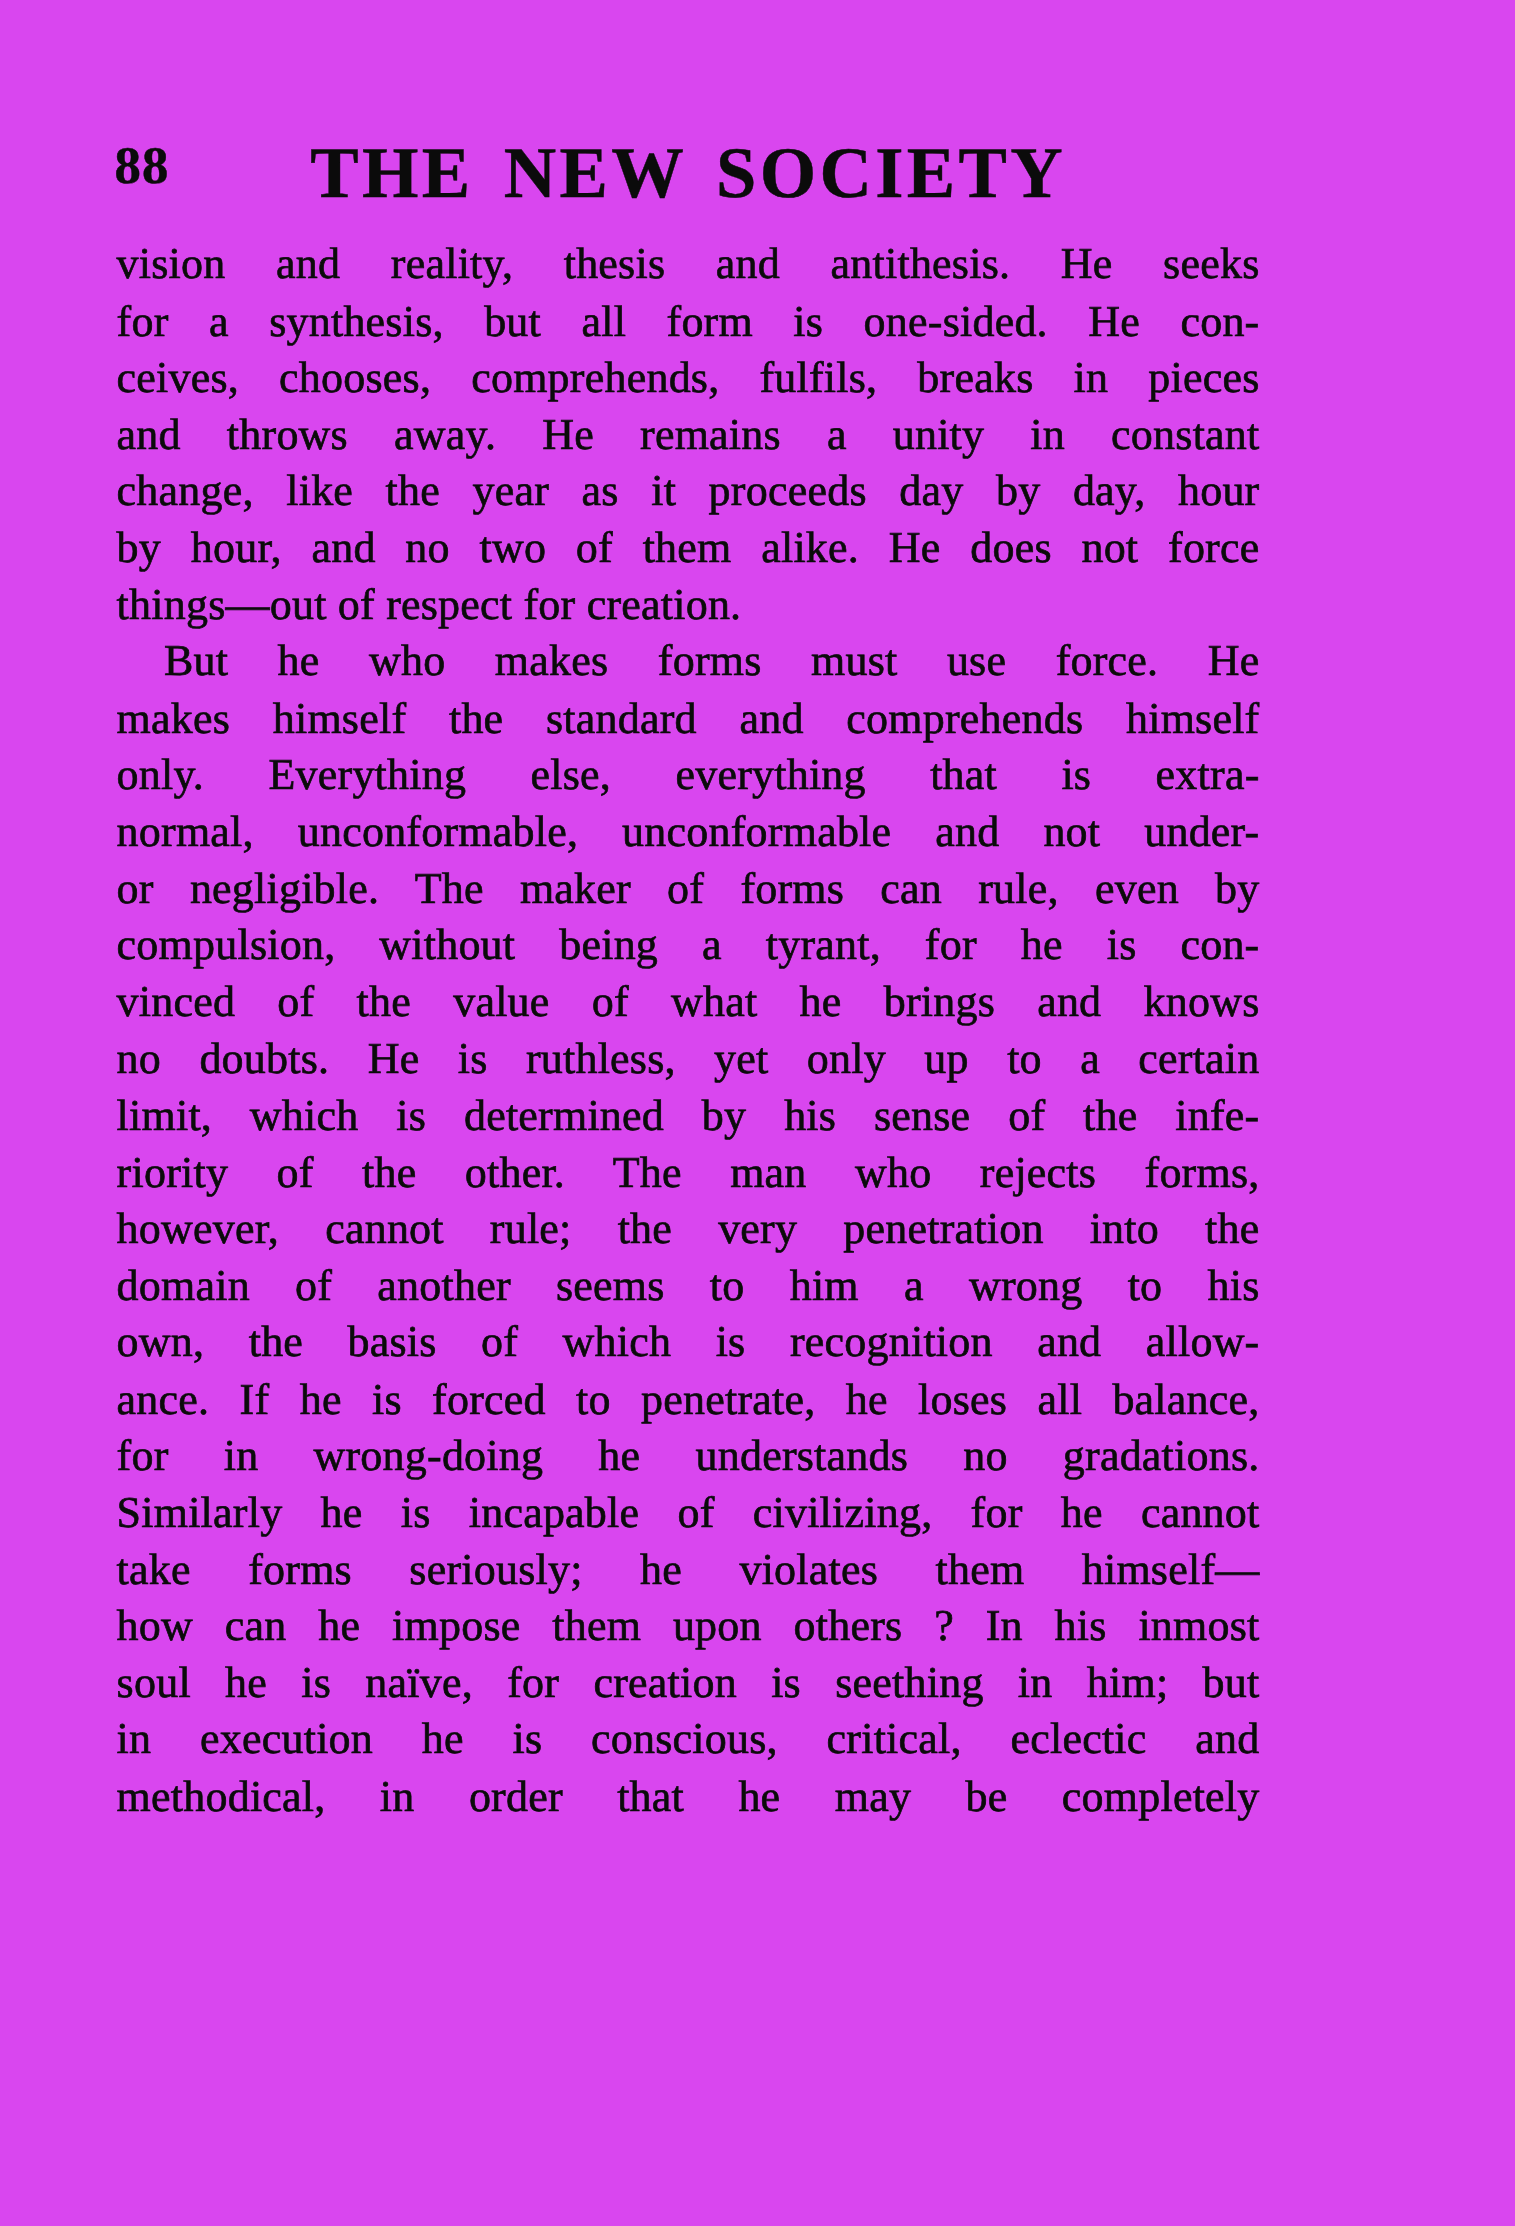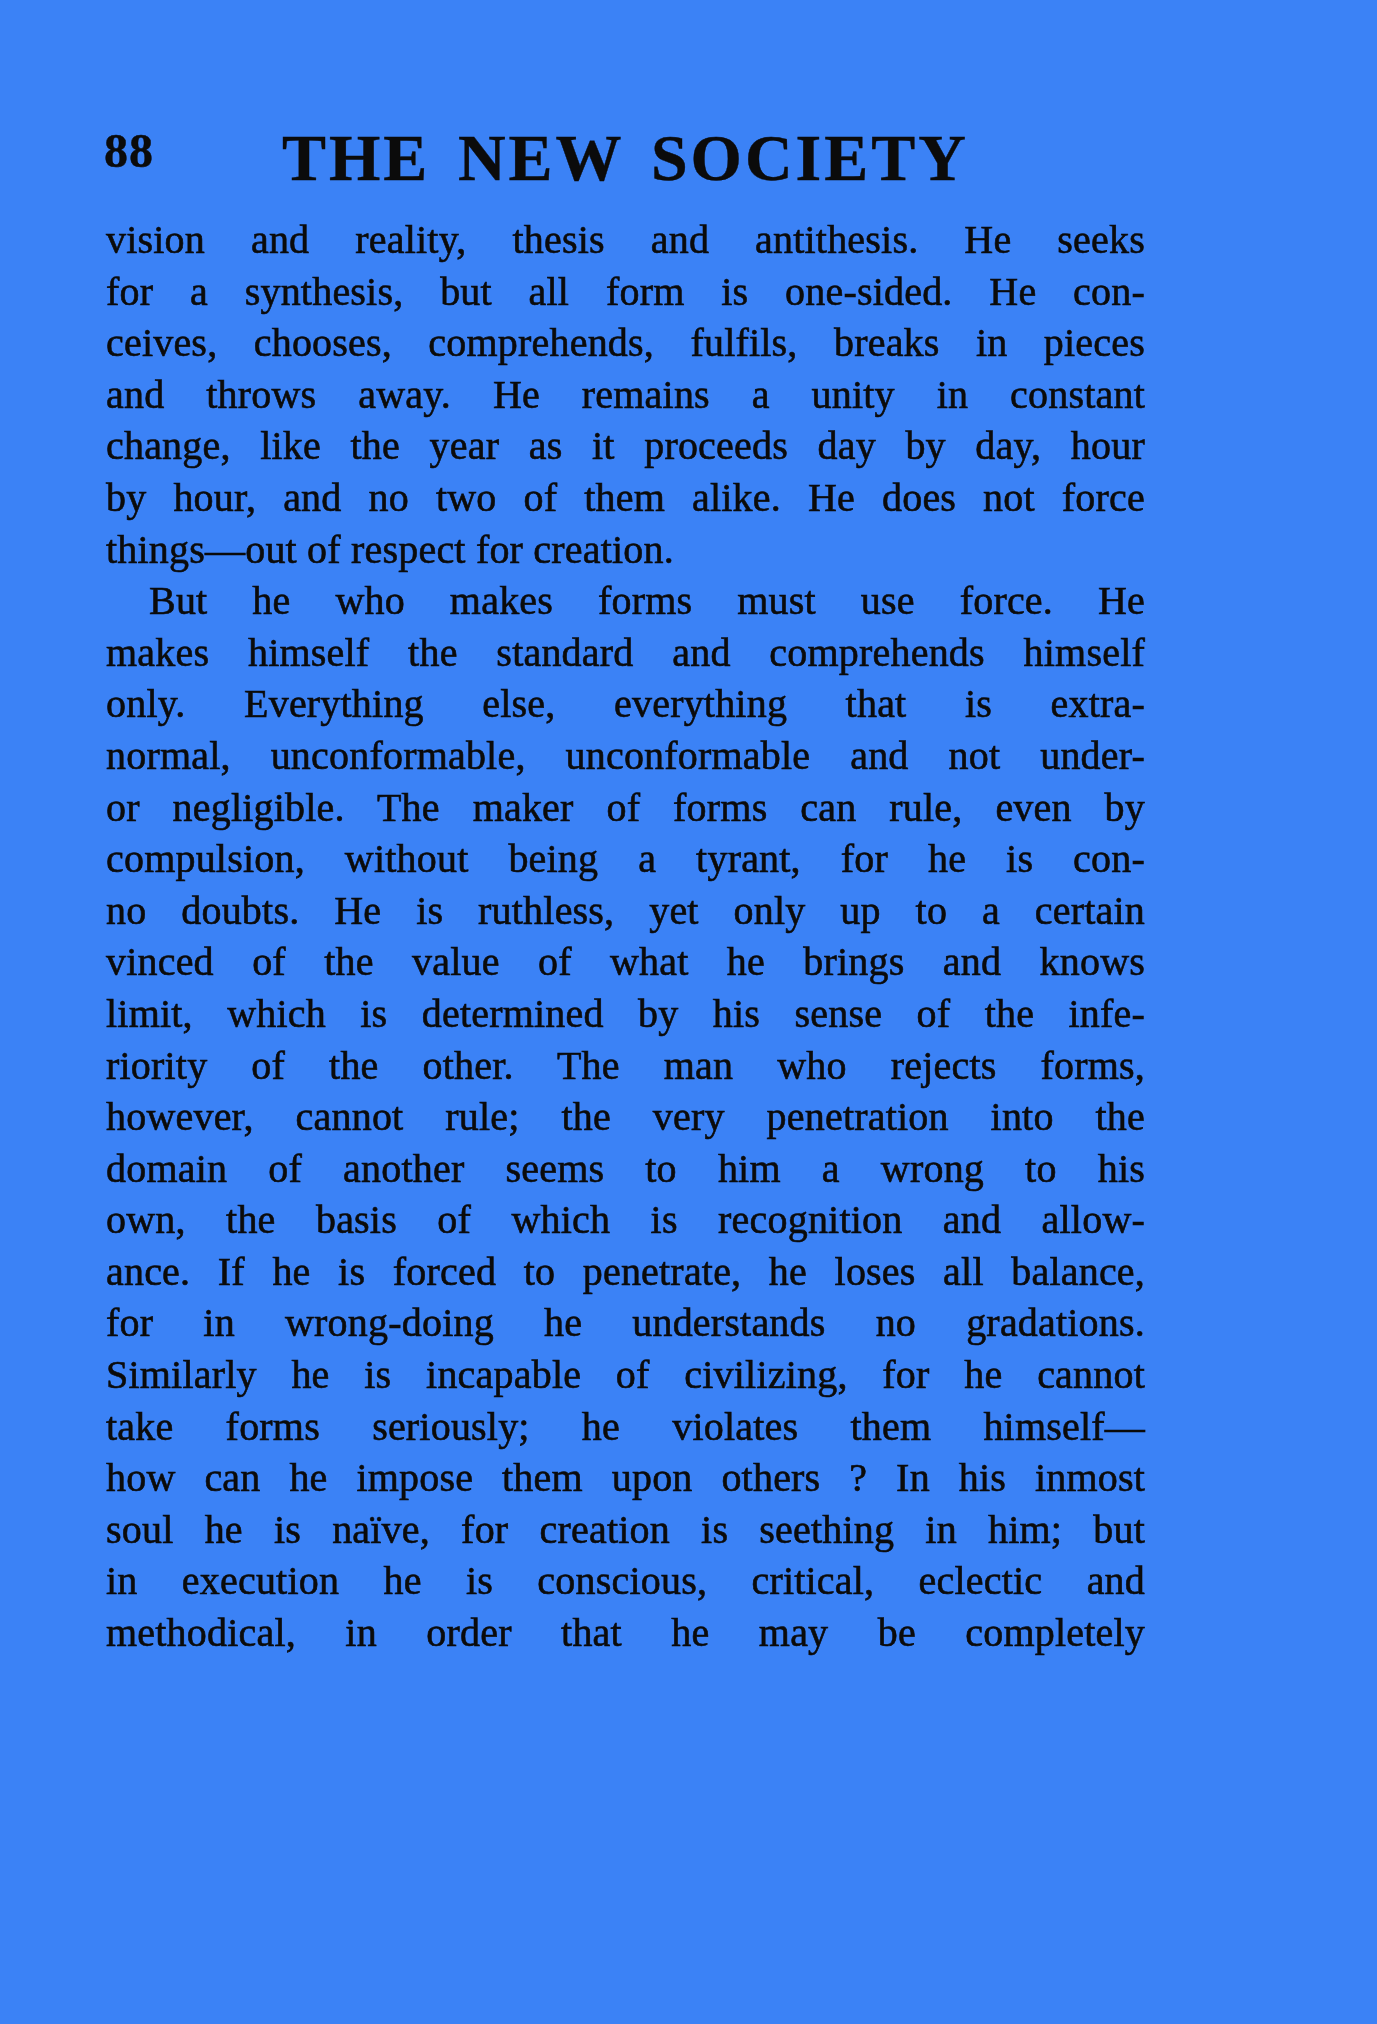--- a/index.html
+++ b/index.html
@@ -4,21 +4,21 @@
 <style>
   html, body {
     margin: 0;
     padding: 0;
     background: #ffffff;
   }
   .page {
     position: relative;
     width: 1377px;
     height: 2024px;
-    background: #3b82f6;
+    background: #d946ef;
     overflow: hidden;
     font-family: "Liberation Serif", "DejaVu Serif", serif;
     color: #0b0b0b;
   }
   .page-number {
     position: absolute;
     left: 104px;
     top: 127px;
     font-size: 48px;
     line-height: 1;
@@ -79,22 +79,22 @@
       <div class="line">and throws away. He remains a unity in constant</div>
       <div class="line">change, like the year as it proceeds day by day, hour</div>
       <div class="line">by hour, and no two of them alike. He does not force</div>
       <div class="line flush">things—out of respect for creation.</div>
       <div class="line indent">But he who makes forms must use force. He</div>
       <div class="line">makes himself the standard and comprehends himself</div>
       <div class="line">only. Everything else, everything that is extra-</div>
       <div class="line">normal, unconformable, unconformable and not under-</div>
       <div class="line">or negligible. The maker of forms can rule, even by</div>
       <div class="line">compulsion, without being a tyrant, for he is con-</div>
+      <div class="line">vinced of the value of what he brings and knows</div>
       <div class="line">no doubts. He is ruthless, yet only up to a certain</div>
-      <div class="line">vinced of the value of what he brings and knows</div>
       <div class="line">limit, which is determined by his sense of the infe-</div>
       <div class="line">riority of the other. The man who rejects forms,</div>
       <div class="line">however, cannot rule; the very penetration into the</div>
       <div class="line">domain of another seems to him a wrong to his</div>
       <div class="line">own, the basis of which is recognition and allow-</div>
       <div class="line">ance. If he is forced to penetrate, he loses all balance,</div>
       <div class="line">for in wrong-doing he understands no gradations.</div>
       <div class="line">Similarly he is incapable of civilizing, for he cannot</div>
       <div class="line">take forms seriously; he violates them himself—</div>
       <div class="line">how can he impose them upon others ? In his inmost</div>

